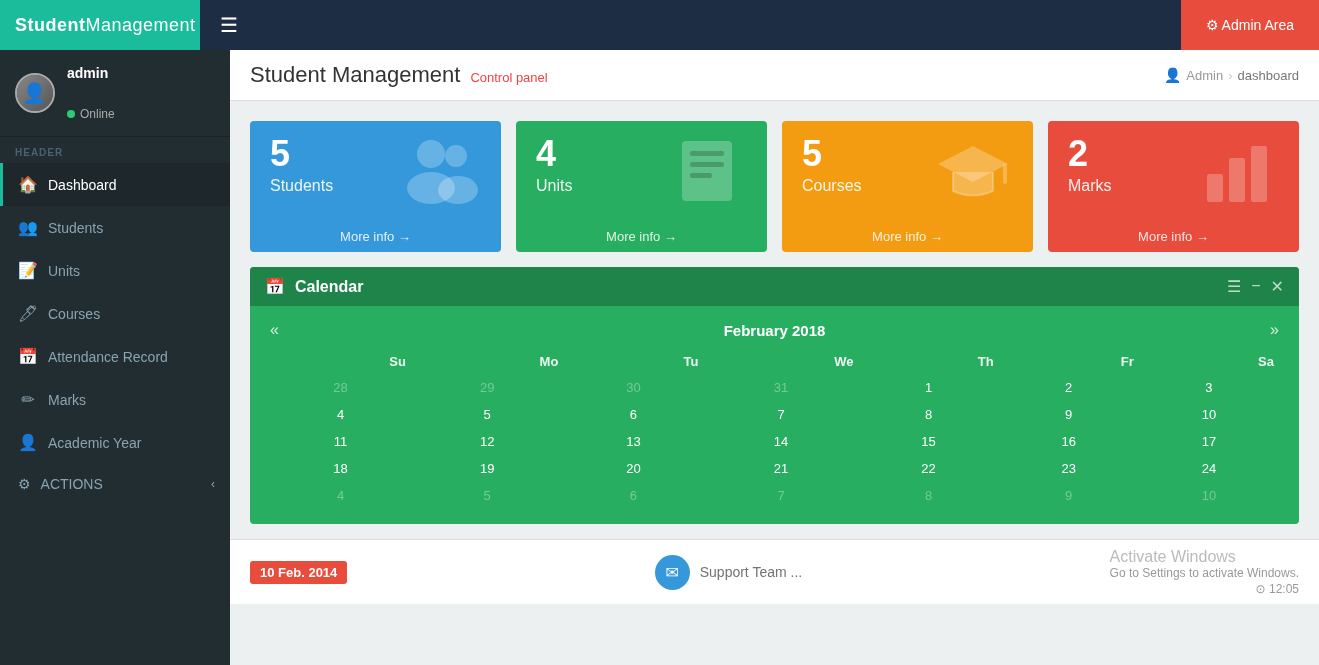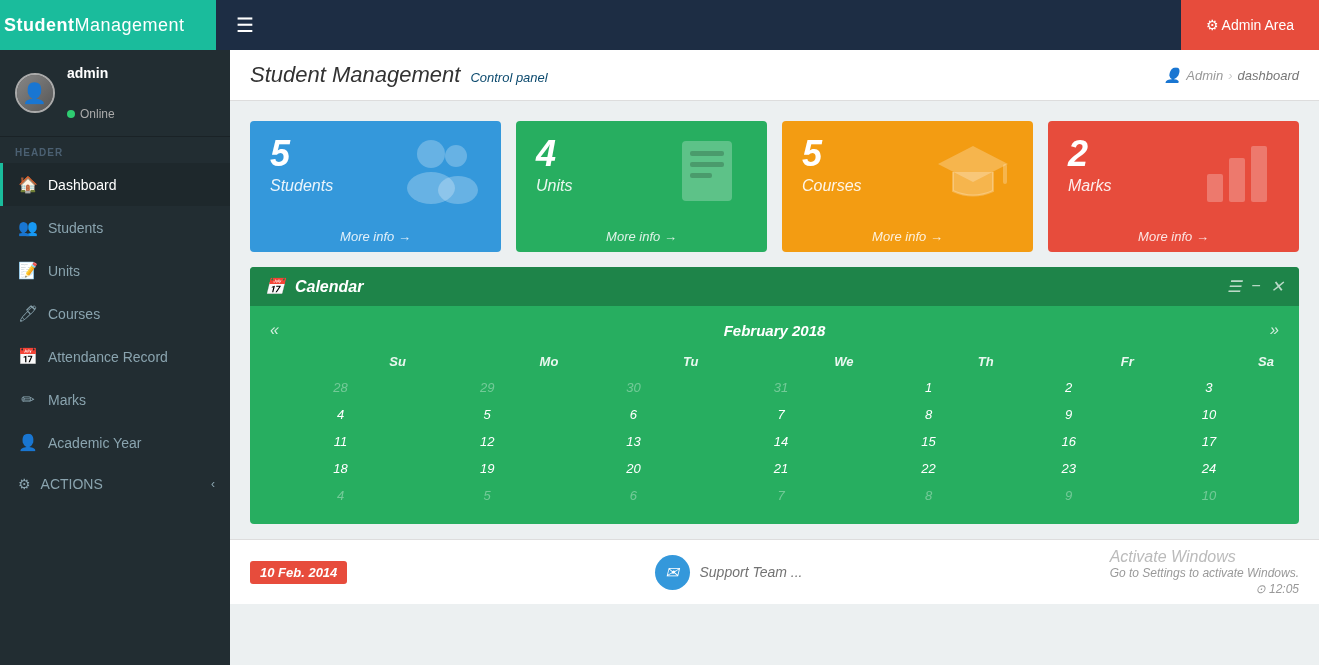--- a/index.html
+++ b/index.html
@@ -7,26 +7,26 @@
 
     
     .top-bar {
       display: flex;
       align-items: center;
       background: #1d2d44;
       height: 50px;
       flex-shrink: 0;
     }
     .logo-area {
-      width: 216px;
+      width: 200px;
       background: #1abc9c;
       height: 50px;
       display: flex;
       align-items: center;
-      padding: 0 4px;
+      padding: 0 15px;
       flex-shrink: 0;
     }
     .logo-text {
       color: white;
       font-size: 18px;
       font-weight: 700;
       letter-spacing: 0.5px;
     }
     .logo-text span { font-weight: 300; }
     .nav-toggle {
@@ -133,35 +133,34 @@
     }
     .sidebar-actions .chevron { margin-left: auto; font-size: 12px; }
 
     
     .content-area {
       flex: 1;
       background: #ecf0f1;
       overflow-y: auto;
       display: flex;
       flex-direction: column;
-      font-style: italic;
     }
 
     
     .content-header {
       background: white;
       padding: 12px 20px;
       display: flex;
       align-items: center;
       justify-content: space-between;
       border-bottom: 1px solid #ddd;
     }
     .page-title-area { display: flex; align-items: baseline; gap: 10px; }
     .page-title { font-size: 22px; font-weight: 300; color: #333; }
-    .page-subtitle { font-size: 13px; color: #0c4a6e; }
+    .page-subtitle { font-size: 13px; color: #ef4444; }
     .breadcrumb { display: flex; align-items: center; gap: 5px; font-size: 13px; color: #999; }
     .breadcrumb-icon { font-size: 14px; }
     .breadcrumb-sep { color: #ccc; }
     .breadcrumb-current { color: #777; }
 
     
     .stats-row {
       display: flex;
       gap: 0;
       padding: 20px 20px 0;

